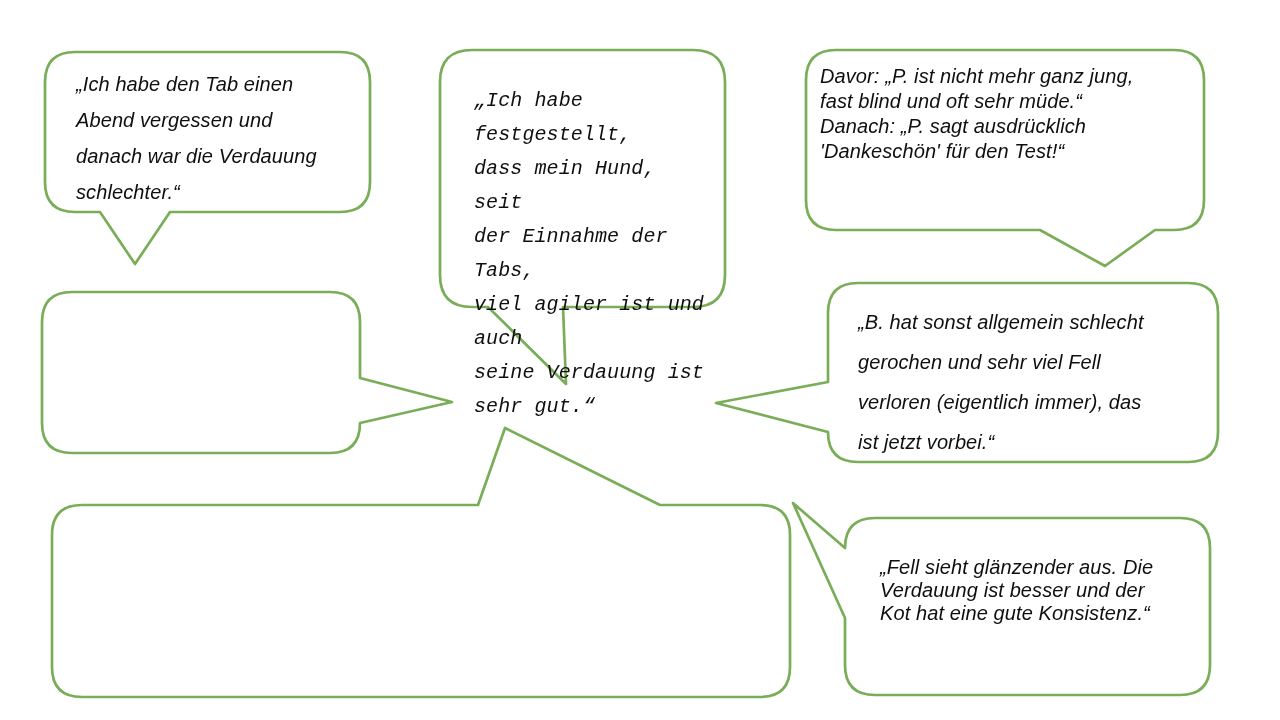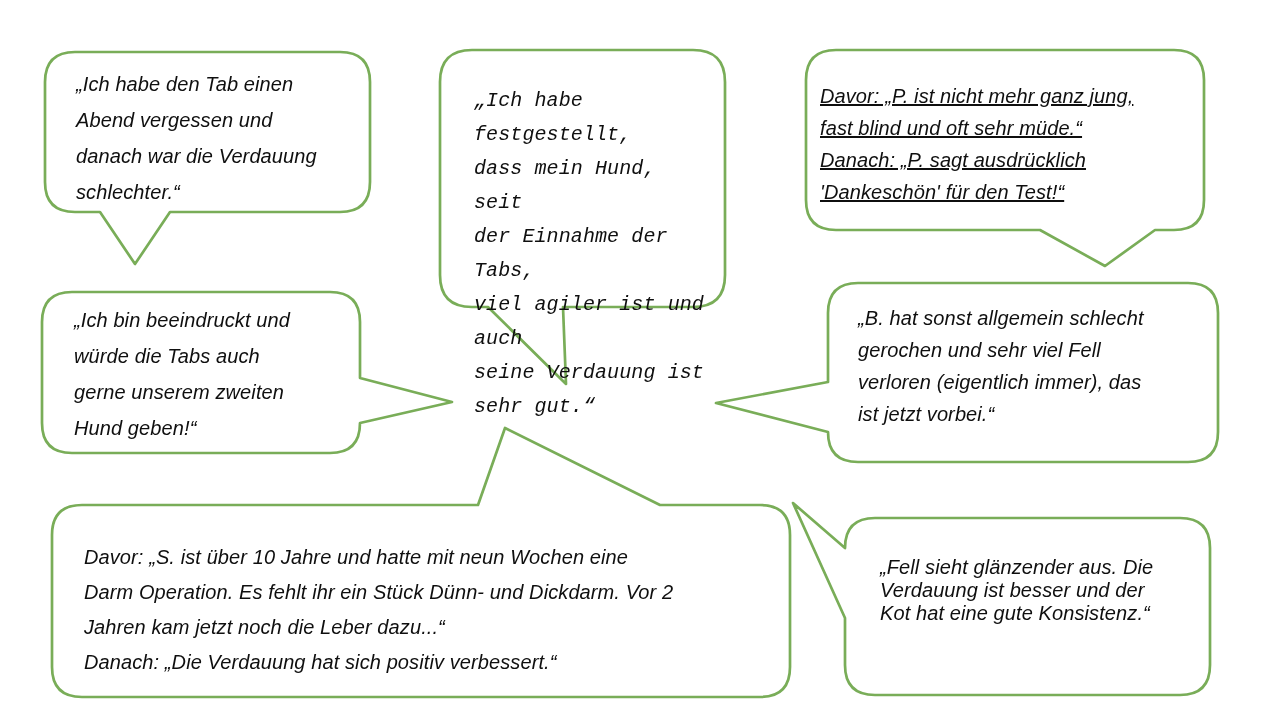--- a/index.html
+++ b/index.html
@@ -32,23 +32,23 @@
   .quote {
     position: absolute;
     font-style: italic;
     color: var(--text);
     white-space: pre-line;
     font-size: 20px;
     letter-spacing: 0.1px;
   }
   .q1 { left:  76px; top:  66px; width: 282px; line-height: 36px; }
   .q2 { left: 474px; top:  84px; width: 242px; line-height: 34px; font-family: Liberation Mono, monospace; }
-  .q3 { left: 820px; top:  80px; width: 382px; line-height: 32px; text-decoration: underline; }
+  .q3 { left: 820px; top:  64px; width: 382px; line-height: 25px; }
   .q4 { left:  74px; top: 302px; width: 280px; line-height: 36px; }
-  .q5 { left: 858px; top: 302px; width: 354px; line-height: 32px; }
+  .q5 { left: 858px; top: 302px; width: 354px; line-height: 40px; }
   .q6 { left:  84px; top: 540px; width: 698px; line-height: 35px; }
   .q7 { left: 880px; top: 556px; width: 328px; line-height: 23px; }
 </style>
 </head>
 <body>
 
 <div class="slide">
 
   <svg class="bubbles-layer" viewBox="0 0 1280 720" xmlns="http://www.w3.org/2000/svg">
 
@@ -77,32 +77,24 @@
 der Einnahme der Tabs,
 viel agiler ist und auch
 seine Verdauung ist
 sehr gut.“</div>
 
   <div class="quote q3">Davor: „P. ist nicht mehr ganz jung,
 fast blind und oft sehr müde.“
 Danach: „P. sagt ausdrücklich
 'Dankeschön' für den Test!“</div>
 
-  <div class="quote q4">„Ich bin beeindruckt und
-würde die Tabs auch
-gerne unserem zweiten
-Hund geben!“</div>
 
   <div class="quote q5">„B. hat sonst allgemein schlecht
 gerochen und sehr viel Fell
 verloren (eigentlich immer), das
 ist jetzt vorbei.“</div>
 
-  <div class="quote q6">Davor: „S. ist über 10 Jahre und hatte mit neun Wochen eine
-Darm Operation. Es fehlt ihr ein Stück Dünn- und Dickdarm. Vor 2
-Jahren kam jetzt noch die Leber dazu...“
-Danach: „Die Verdauung hat sich positiv verbessert.“</div>
 
   <div class="quote q7">„Fell sieht glänzender aus. Die
 Verdauung ist besser und der
 Kot hat eine gute Konsistenz.“</div>
 
 </div>
 
 </body></html>

